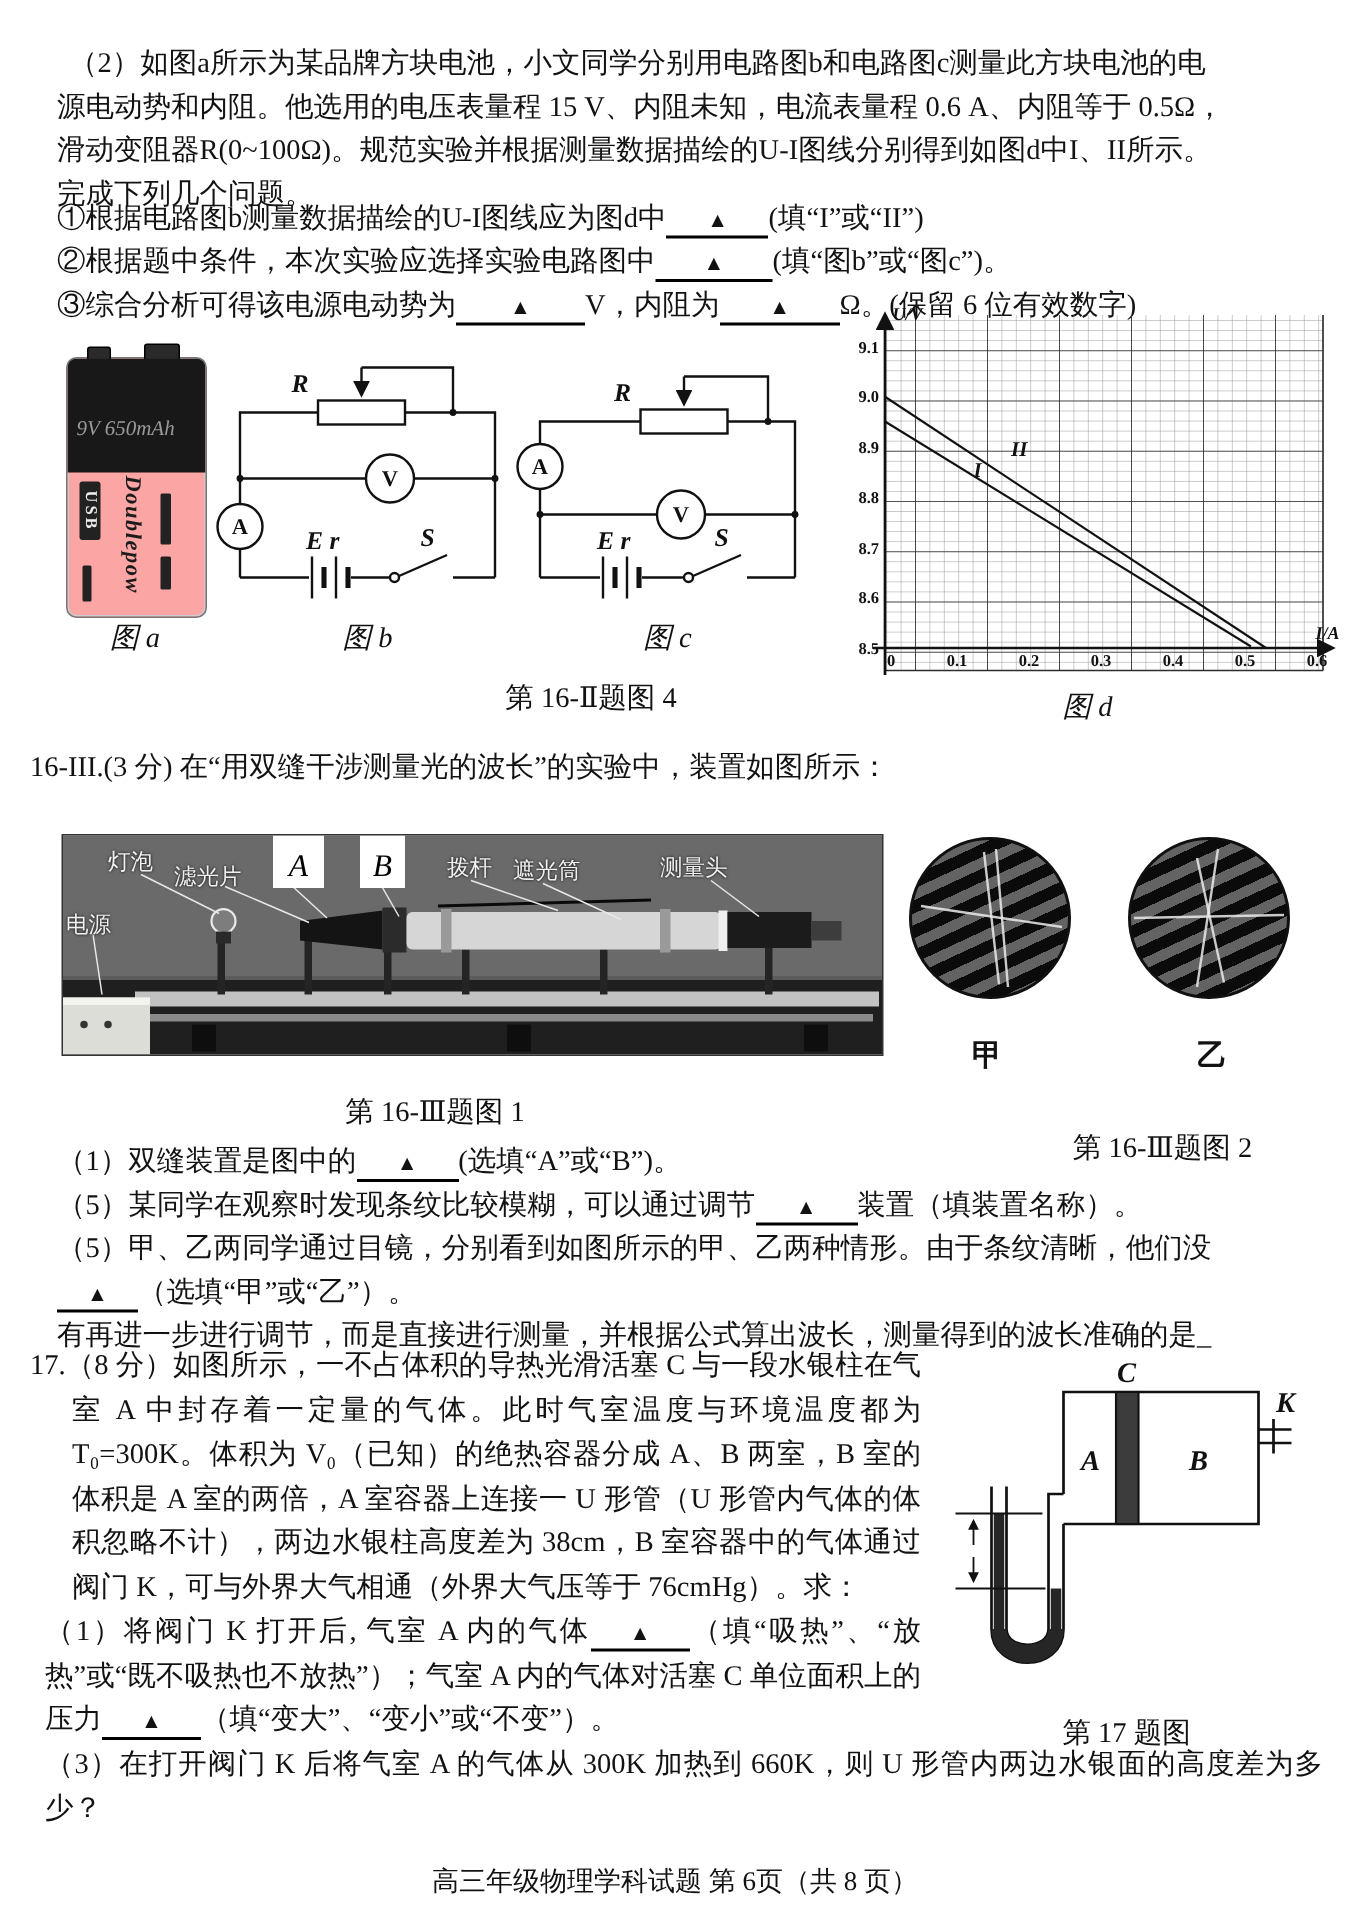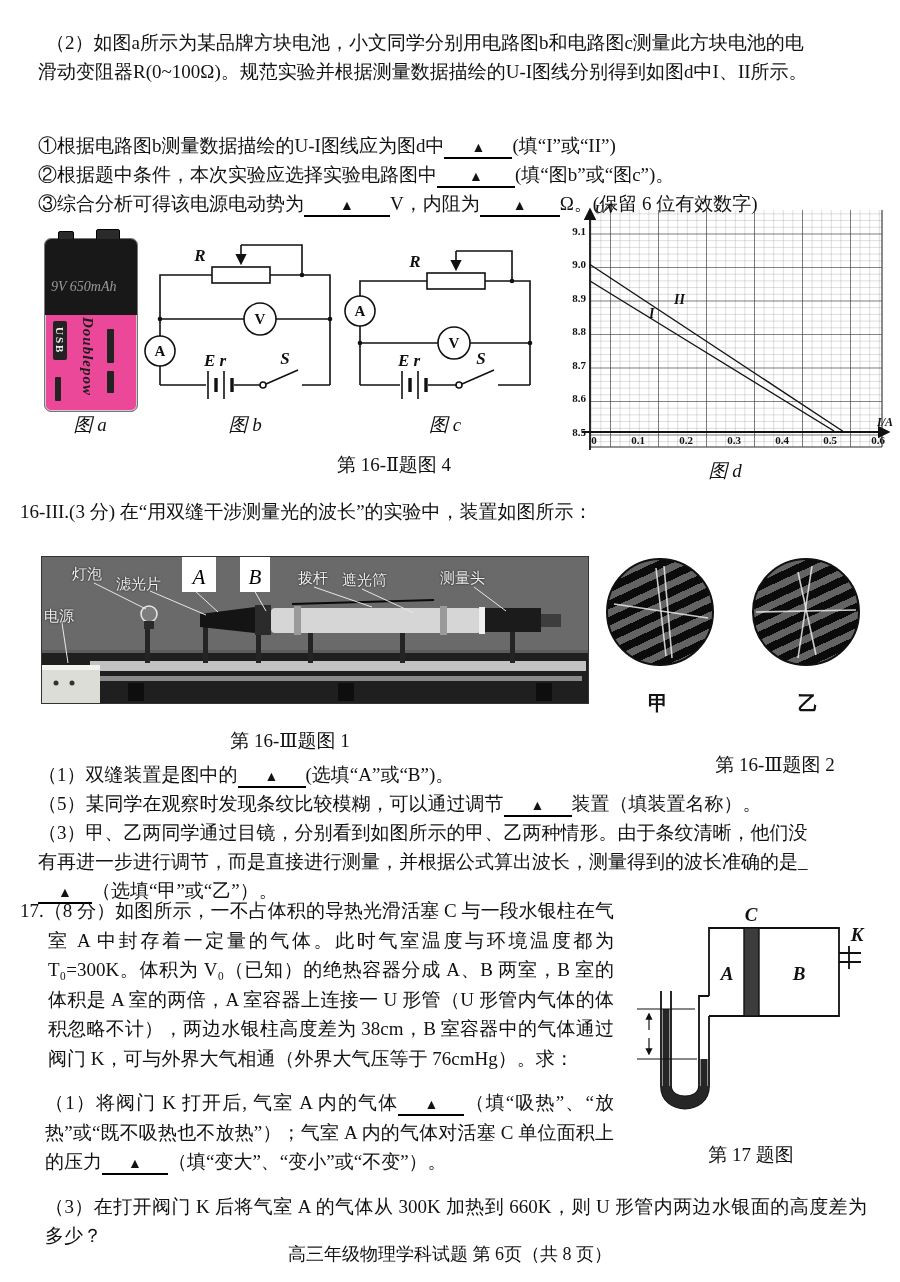--- a/index.html
+++ b/index.html
@@ -6,21 +6,21 @@
   body{width:900px;height:1282px;background:#fff;position:relative;overflow:hidden;
        font-family:"Liberation Serif","DejaVu Serif",serif;color:#121212}
   .abs{position:absolute}
   .tline{white-space:nowrap;font-size:19px;line-height:29px}
   .blank{display:inline-block;min-width:60px;border-bottom:2px solid #000;text-align:center;
          font-size:14px;line-height:14px;padding:0 4px 2px;vertical-align:baseline}
   .cap{font-size:19px;text-align:center}
   .cap i{}
   
   .battery{width:92px;height:172px;border:1px solid #777;border-radius:7px;overflow:hidden;
-           background:#ec4899;box-shadow:inset 0 0 0 1px #ccc}
+           background:#fca5a5;box-shadow:inset 0 0 0 1px #ccc}
   .bat-top{height:76px;background:#181818;position:relative}
   .bat-spec{position:absolute;left:6px;top:40px;color:#9a9a9a;font-size:14px;font-style:italic;white-space:nowrap}
   .term{position:absolute;background:#2a2a2a;border:1px solid #000}
   .bat-body{position:relative;height:96px}
   .brand{position:absolute;left:34px;top:2px;writing-mode:vertical-rl;font-style:italic;font-weight:bold;
          font-size:15px;color:#1c1c1c;letter-spacing:1px}
   .usbpill{position:absolute;left:8px;top:6px;background:#222;color:#eee;writing-mode:vertical-rl;
            font-size:11px;font-weight:bold;padding:6px 1px;border-radius:2px;letter-spacing:2px}
   .bat-bar{position:absolute;background:#222;border-radius:1px}
   
@@ -30,36 +30,38 @@
   .whitebox{position:absolute;background:#fff;color:#000;font-style:italic;font-size:21px;
             display:flex;align-items:flex-end;justify-content:center;padding-bottom:2px}
   
   .pcircle{position:absolute;width:104px;height:104px;border-radius:50%;border:2px solid #101010;overflow:hidden;
            background:repeating-linear-gradient(155deg,#636363 0 7px,#0b0b0b 7px 15px)}
   .pcircle svg{position:absolute;left:0;top:0}
   .glabel{position:absolute;font-size:20px;font-weight:bold}
   
   .q17wrap{width:862px;font-size:19px;line-height:29.5px;text-align:justify}
   .q17main{padding-left:28px;text-indent:-28px;margin:0}
-  .q17item{margin:15px;padding-left:10px}
+  .q17item{margin:0;padding-left:10px}
   .figfloat{float:right;width:262px;height:258px;margin-left:6px;margin-bottom:2px;text-align:center}
   .footer{width:100%;text-align:center;font-size:18px}
   svg text{font-family:"Liberation Serif","DejaVu Serif",serif}
   .sym{font-style:italic;font-weight:bold;font-size:17px;fill:#111}
   .symsm{font-style:italic;font-weight:bold;font-size:14px;fill:#111}
   .meter{font-weight:bold;font-size:15px;fill:#111}
   .tick{font-size:11px;font-weight:bold;fill:#111}
   .axlab{font-size:12px;font-weight:bold;font-style:italic;fill:#111}
 </style>
 </head>
 <body>
 
 <div class="abs" style="left:38px;top:28px">
   <div class="tline" style="padding-left:8px">（2）如图a所示为某品牌方块电池，小文同学分别用电路图b和电路图c测量此方块电池的电</div>
+  <div class="tline">源电动势和内阻。他选用的电压表量程 15 V、内阻未知，电流表量程 0.6 A、内阻等于 0.5Ω，</div>
   <div class="tline">滑动变阻器R(0~100Ω)。规范实验并根据测量数据描绘的U-I图线分别得到如图d中I、II所示。</div>
+  <div class="tline">完成下列几个问题。</div>
 </div>
 
 <div class="abs tline" style="left:38px;top:131px">
   <span>①根据电路图b测量数据描绘的U-I图线应为图d中</span><span class="blank">▲</span><span>(填“I”或“II”)</span>
 </div>
 <div class="abs tline" style="left:38px;top:160px">
   <span>②根据题中条件，本次实验应选择实验电路图中</span><span class="blank" style="min-width:70px">▲</span><span>(填“图b”或“图c”)。</span>
 </div>
 <div class="abs tline" style="left:38px;top:189px">
   <span>③综合分析可得该电源电动势为</span><span class="blank" style="min-width:78px">▲</span><span>V，内阻为</span><span class="blank" style="min-width:72px">▲</span><span>Ω。(保留 6 位有效数字)</span>
@@ -282,25 +284,25 @@
 <div class="glabel" style="left:798px;top:690px">乙</div>
 <div class="abs cap" style="left:660px;top:752px;width:230px"><span>第 16-Ⅲ题图 2</span></div>
 
 <div class="abs tline" style="left:38px;top:760px">
   <span>（1）双缝装置是图中的</span><span class="blank">▲</span><span>(选填“A”或“B”)。</span>
 </div>
 <div class="abs tline" style="left:38px;top:789px">
   <span>（5）某同学在观察时发现条纹比较模糊，可以通过调节</span><span class="blank">▲</span><span>装置（填装置名称）。</span>
 </div>
 <div class="abs" style="left:38px;top:818px">
-  <div class="tline">（3）甲、乙两同学通过目镜，分别看到如图所示的甲、乙两种情形。由于条纹清晰，他们没</div>
-  <div class="tline">有再进一步进行调节，而是直接进行测量，并根据公式算出波长，测量得到的波长准确的是_</div>
+  <div class="tline">（5）甲、乙两同学通过目镜，分别看到如图所示的甲、乙两种情形。由于条纹清晰，他们没</div>
   <div class="tline">
     <span class="blank" style="min-width:46px">▲</span><span>（选填“甲”或“乙”）。</span>
   </div>
+  <div class="tline">有再进一步进行调节，而是直接进行测量，并根据公式算出波长，测量得到的波长准确的是_</div>
 </div>
 
 <div class="abs q17wrap" style="left:20px;top:896px">
   <div class="figfloat">
     <svg width="240" height="235" viewBox="0 0 240 235">
       <g stroke="#111" stroke-width="1.8" fill="none">
 
         <path d="M78 100 V32 H208 V120 H78"></path>
         <path d="M78 100 H68 V190 M78 120 V190"></path>
 

